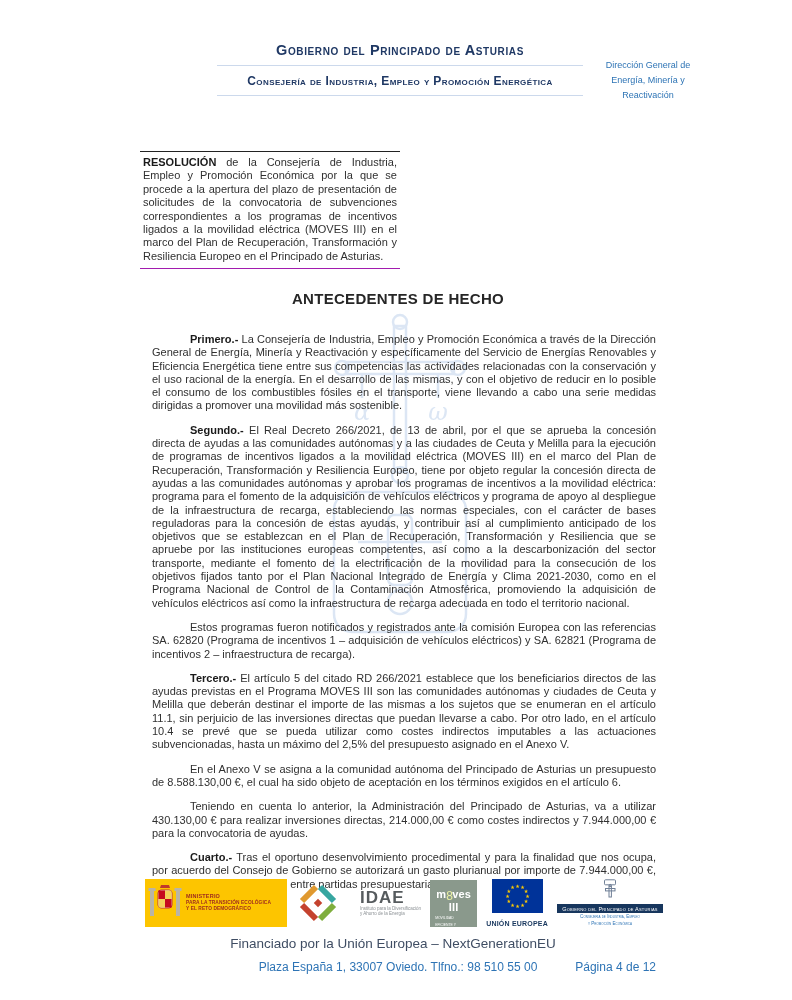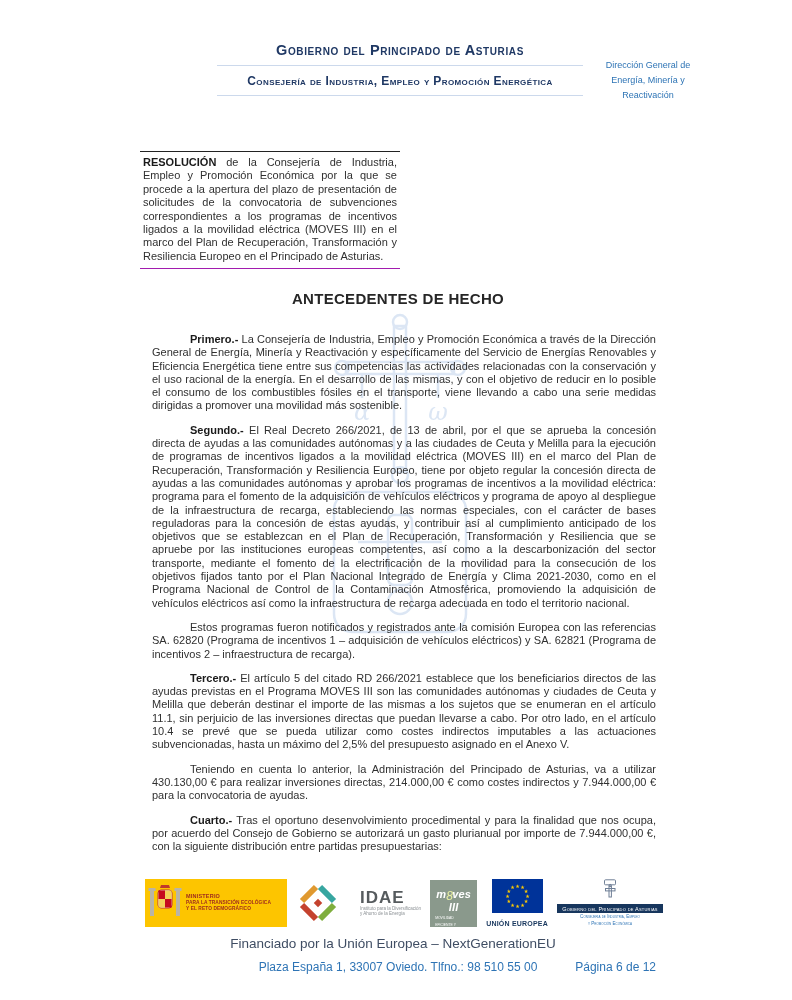--- a/index.html
+++ b/index.html
@@ -68,21 +68,21 @@
   .min-text{color:#9e2b1e;line-height:5.8px;}
   .min-line1{font-size:5.5px;font-weight:bold;letter-spacing:.2px;}
   .min-line{font-size:4.8px;font-weight:bold;letter-spacing:.1px;}
   .logo-idae{display:flex;align-items:center;gap:20px;}
   .idae-name{font-size:17px;font-weight:bold;color:#565b5e;letter-spacing:1px;line-height:16px;}
   .idae-sub{font-size:4.5px;color:#8a8f93;line-height:5.2px;}
   .logo-moves{
     width:47px;height:47px;background:#8a998c;color:#fff;
     box-sizing:border-box;padding-top:9px;text-align:center;
   }
-  .moves-name{font-size:11px;font-weight:bold;line-height:11px;letter-spacing:.2px;font-style:italic;}
+  .moves-name{font-size:11px;font-weight:bold;line-height:11px;letter-spacing:.2px;}
   .moves-name .loop{
     display:inline-block;width:6px;height:11px;vertical-align:-2px;
     font-size:12px;font-weight:400;color:#e9f0a2;line-height:10px;
   }
   .moves-sub{font-size:3.4px;line-height:4.2px;text-align:left;padding-left:5px;margin-top:3px;}
   .logo-eu{text-align:center;}
   .eu-label{font-size:7px;font-weight:bold;color:#17365d;margin-top:3px;letter-spacing:.2px;}
   .logo-ast{width:106px;text-align:center;}
   .ast-bar{
     background:#17365d;color:#fff;font-variant:small-caps;
@@ -143,20 +143,21 @@
     <h2 class="section-heading">ANTECEDENTES DE HECHO</h2>
 
     <p class="para"><b class="lead">Primero.-</b><span> La Consejería de Industria, Empleo y Promoción Económica a través de la Dirección General de Energía, Minería y Reactivación y específicamente del Servicio de Energías Renovables y Eficiencia Energética tiene entre sus competencias las actividades relacionadas con la conservación y el uso racional de la energía. En el desarrollo de las mismas, y con el objetivo de reducir en lo posible el consumo de los combustibles fósiles en el transporte, viene llevando a cabo una serie medidas dirigidas a promover una movilidad más sostenible.</span></p>
 
     <p class="para"><b class="lead">Segundo.-</b><span> El Real Decreto 266/2021, de 13 de abril, por el que se aprueba la concesión directa de ayudas a las comunidades autónomas y a las ciudades de Ceuta y Melilla para la ejecución de programas de incentivos ligados a la movilidad eléctrica (MOVES III) en el marco del Plan de Recuperación, Transformación y Resiliencia Europeo, tiene por objeto regular la concesión directa de ayudas a las comunidades autónomas y aprobar los programas de incentivos a la movilidad eléctrica: programa para el fomento de la adquisición de vehículos eléctricos y programa de apoyo al despliegue de la infraestructura de recarga, estableciendo las normas especiales, con el carácter de bases reguladoras para la concesión de estas ayudas, y contribuir así al cumplimiento anticipado de los objetivos que se establezcan en el Plan de Recuperación, Transformación y Resiliencia que se apruebe por las instituciones europeas competentes, así como a la descarbonización del sector transporte, mediante el fomento de la electrificación de la movilidad para la consecución de los objetivos fijados tanto por el Plan Nacional Integrado de Energía y Clima 2021-2030, como en el Programa Nacional de Control de la Contaminación Atmosférica, promoviendo la adquisición de vehículos eléctricos así como la infraestructura de recarga adecuada en todo el territorio nacional.</span></p>
 
     <p class="para"><b class="lead"></b><span>Estos programas fueron notificados y registrados ante la comisión Europea con las referencias SA. 62820 (Programa de incentivos 1 – adquisición de vehículos eléctricos) y SA. 62821 (Programa de incentivos 2 – infraestructura de recarga).</span></p>
 
     <p class="para"><b class="lead">Tercero.-</b><span> El artículo 5 del citado RD 266/2021 establece que los beneficiarios directos de las ayudas previstas en el Programa MOVES III son las comunidades autónomas y ciudades de Ceuta y Melilla que deberán destinar el importe de las mismas a los sujetos que se enumeran en el artículo 11.1, sin perjuicio de las inversiones directas que puedan llevarse a cabo. Por otro lado, en el artículo 10.4 se prevé que se pueda utilizar como costes indirectos imputables a las actuaciones subvencionadas, hasta un máximo del 2,5% del presupuesto asignado en el Anexo V.</span></p>
 
+    <p class="para"><b class="lead"></b><span>En el Anexo V se asigna a la comunidad autónoma del Principado de Asturias un presupuesto de 8.588.130,00 €, el cual ha sido objeto de aceptación en los términos exigidos en el artículo 6.</span></p>
 
     <p class="para"><b class="lead"></b><span>Teniendo en cuenta lo anterior, la Administración del Principado de Asturias, va a utilizar 430.130,00 € para realizar inversiones directas, 214.000,00 € como costes indirectos y 7.944.000,00 € para la convocatoria de ayudas.</span></p>
 
     <p class="para"><b class="lead">Cuarto.-</b><span> Tras el oportuno desenvolvimiento procedimental y para la finalidad que nos ocupa, por acuerdo del Consejo de Gobierno se autorizará un gasto plurianual por importe de 7.944.000,00 €, con la siguiente distribución entre partidas presupuestarias:</span></p>
   </div>
 
   <div class="logos">
 
     <div class="logo-ministerio">
       <svg width="36" height="42" viewBox="0 0 36 42">
@@ -230,16 +231,16 @@
       <div class="ast-bar">Gobierno del Principado de Asturias</div>
       <div class="ast-sub">Consejería de Industria, Empleo</div>
       <div class="ast-sub">y Promoción Económica</div>
     </div>
   </div>
 
   <div class="financed">Financiado por la Unión Europea – NextGenerationEU</div>
 
   <div class="footer">
     <span class="footer-address">Plaza España 1, 33007 Oviedo.  Tlfno.: 98 510 55 00</span>
-    <span class="footer-page">Página 6 de 12</span>
+    <span class="footer-page">Página 4 de 12</span>
   </div>
 
 </div>
 
 </body></html>

